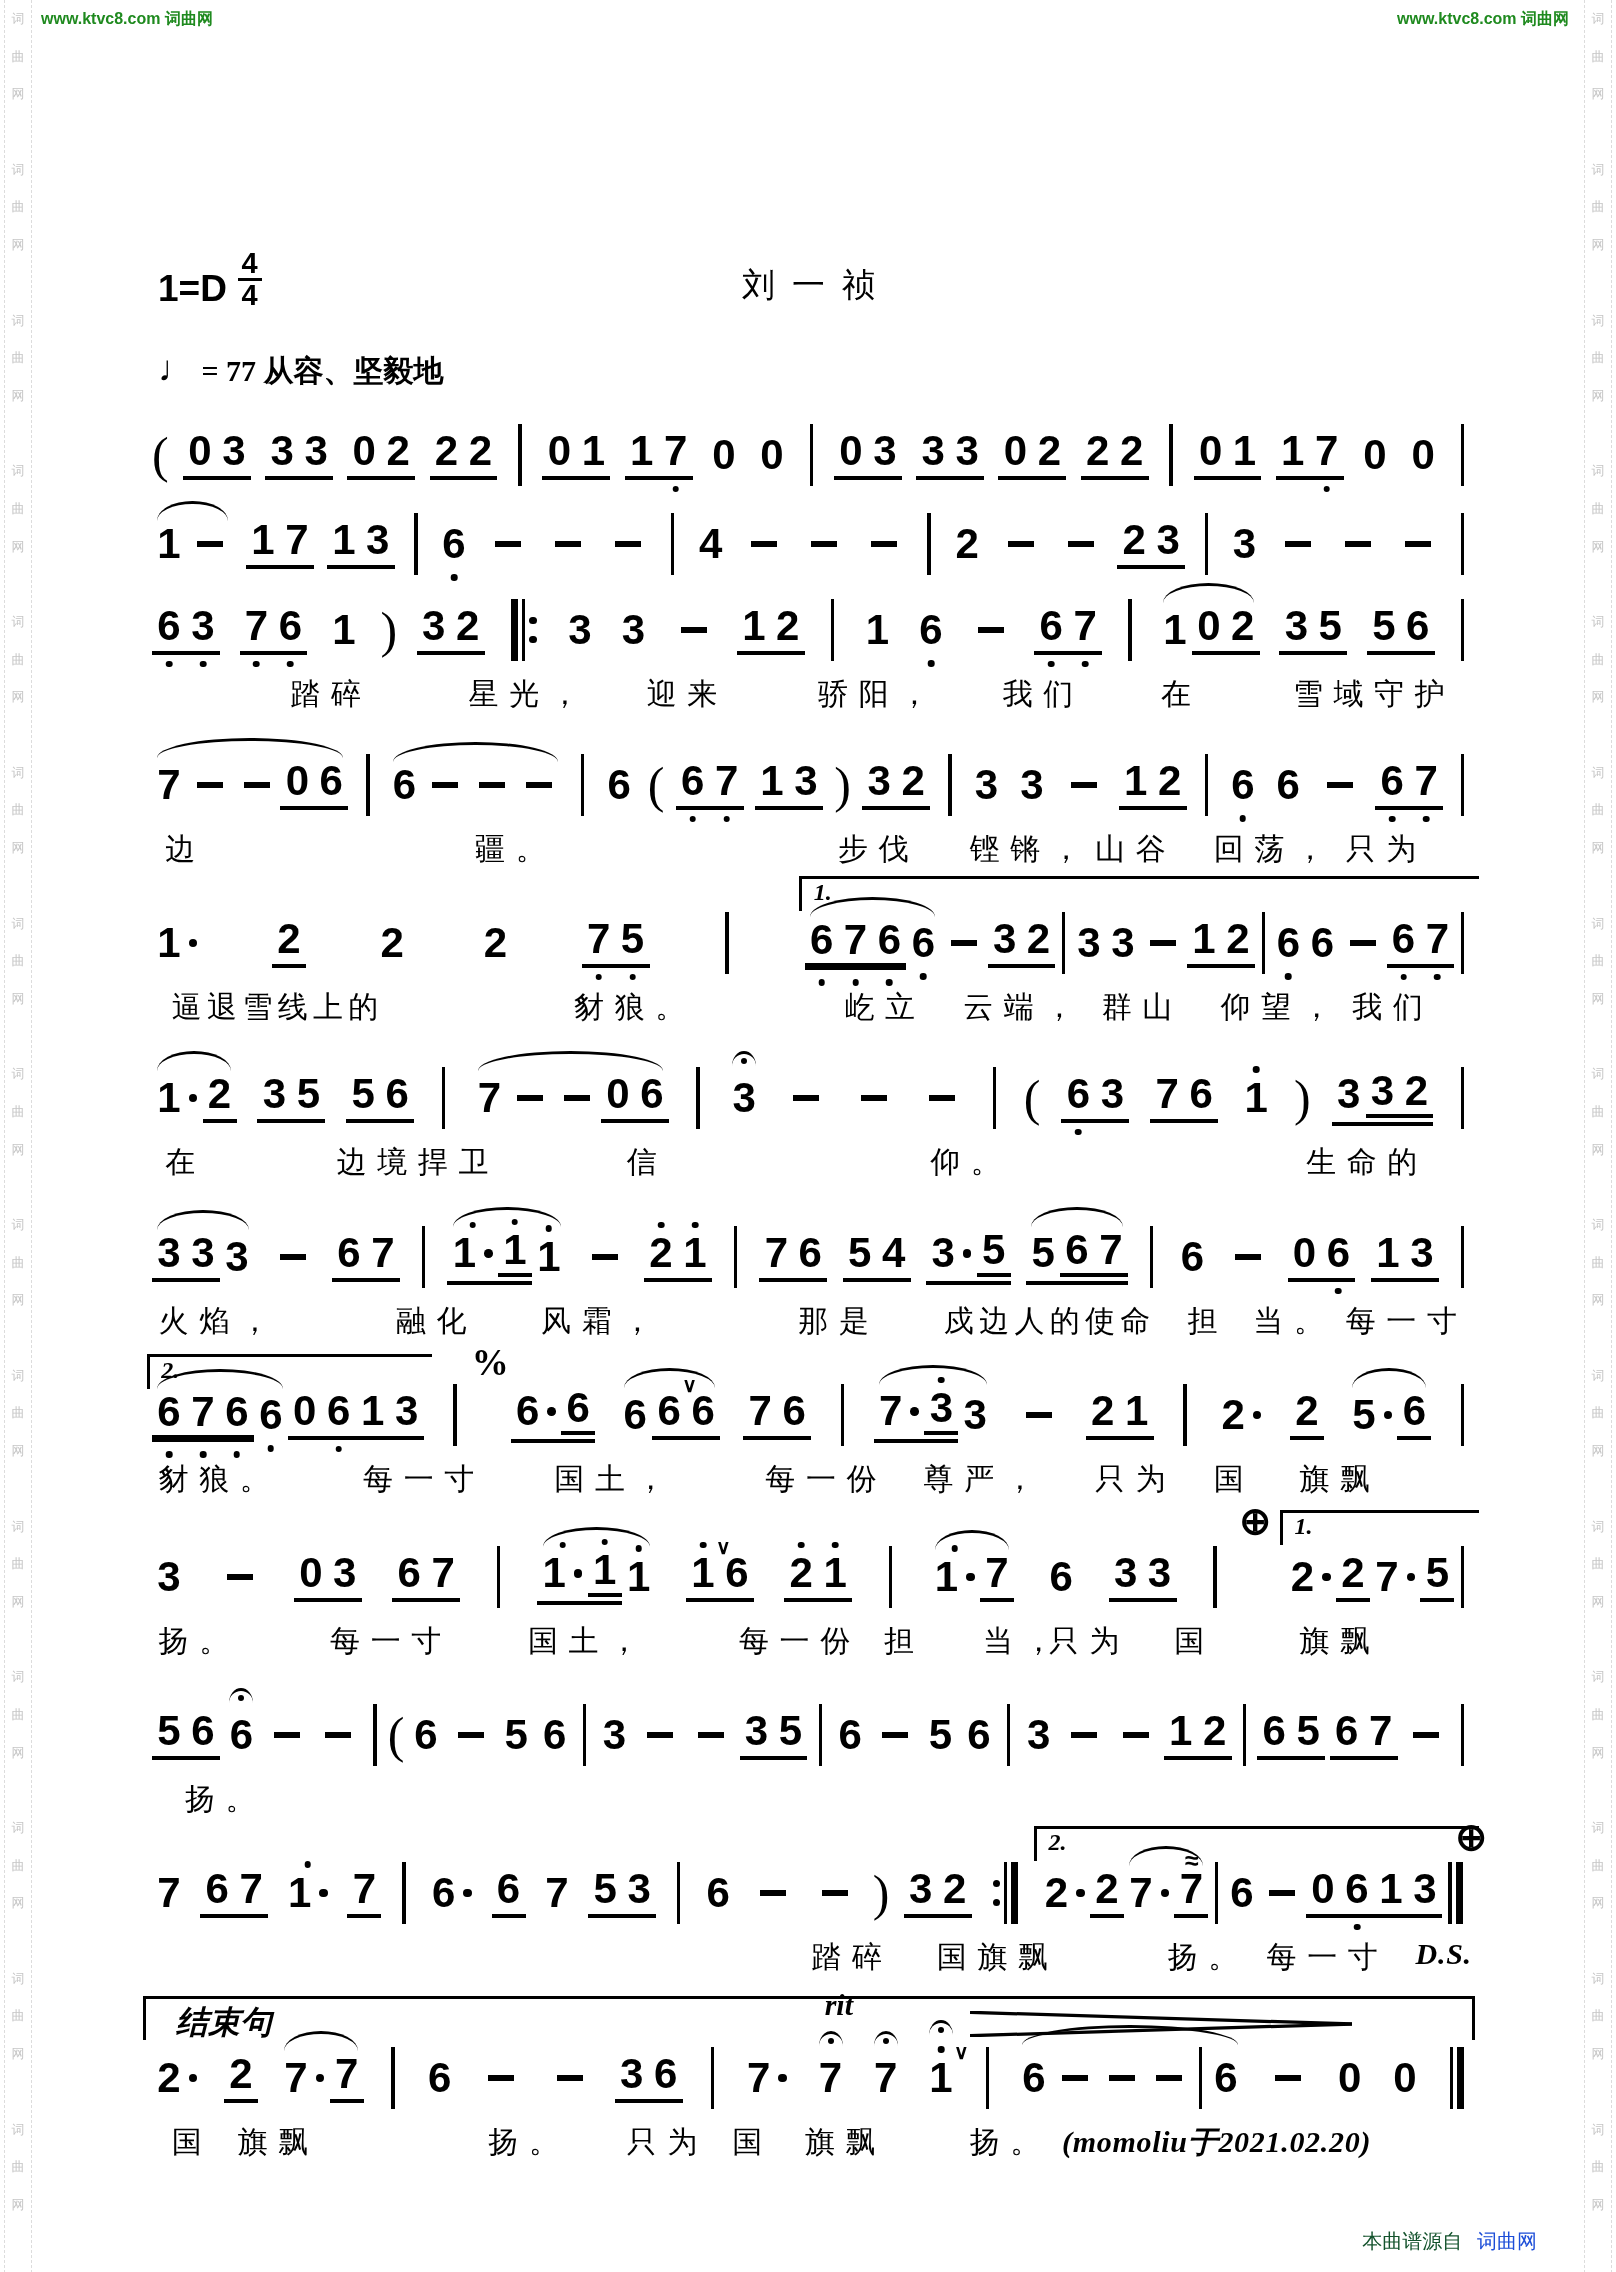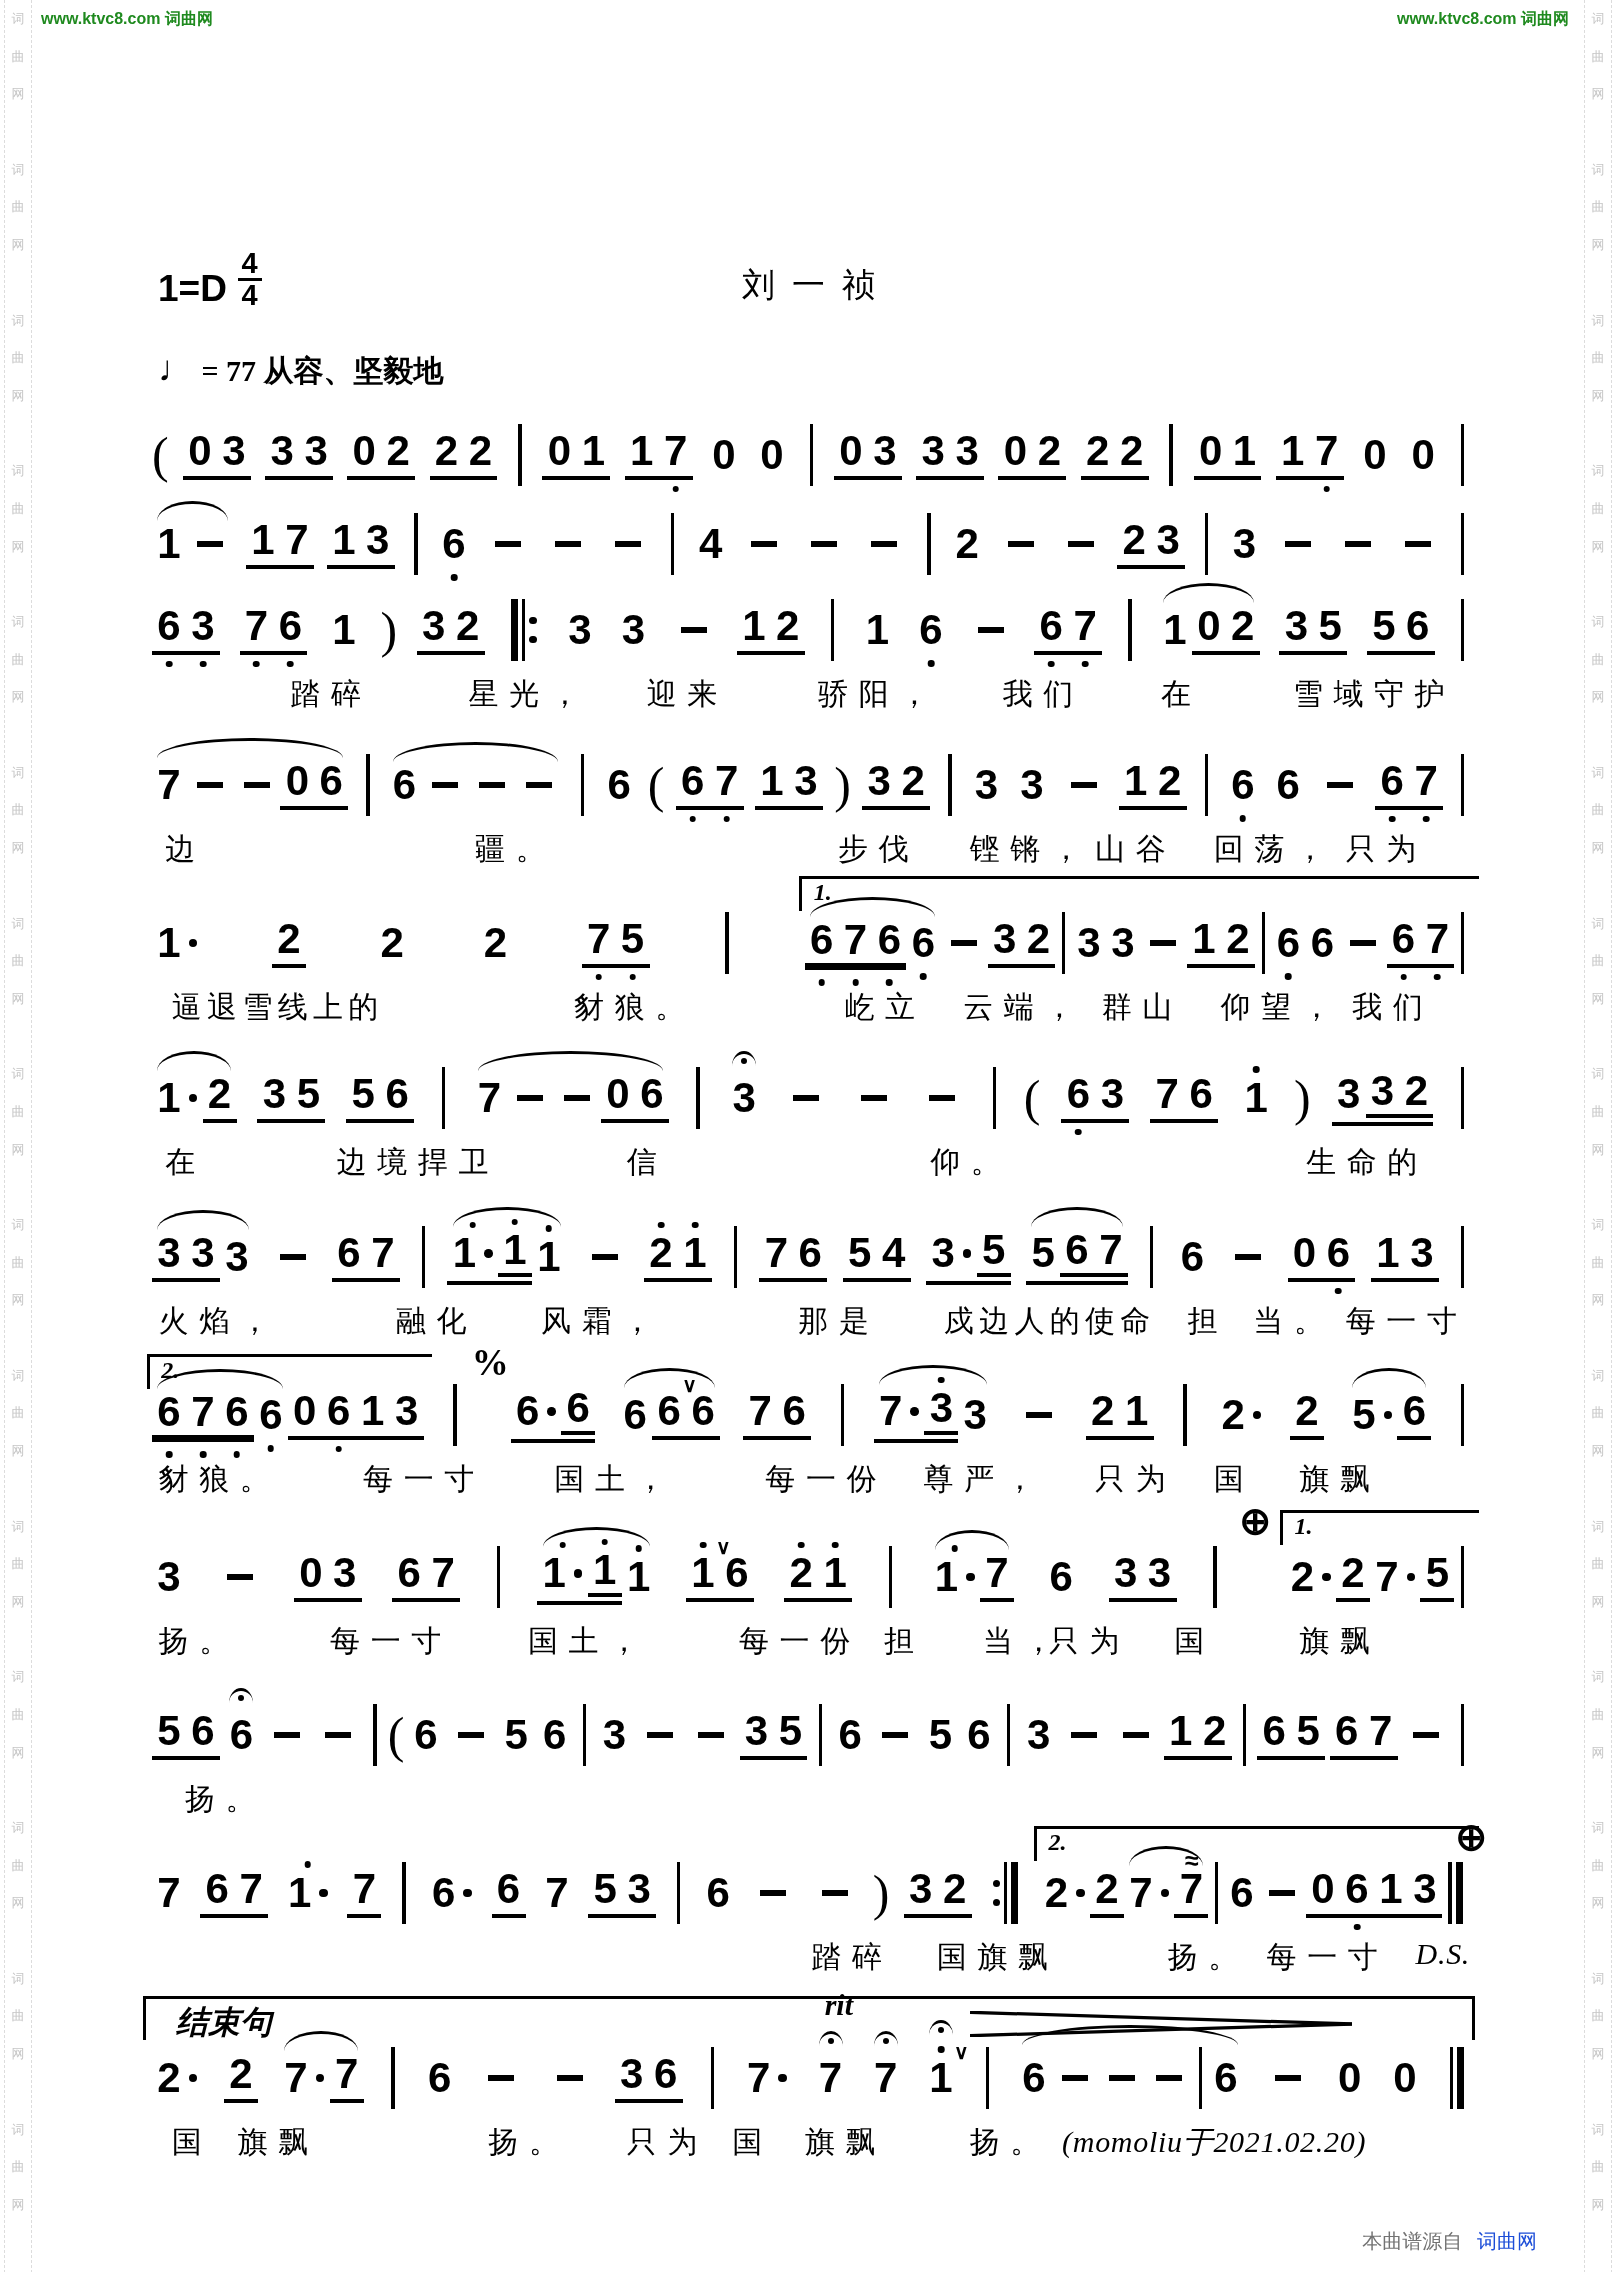--- a/index.html
+++ b/index.html
@@ -9,21 +9,21 @@
   
   .wm-col{position:absolute;top:0;bottom:0;width:26px;color:#c6c6c6;font-size:13px;text-align:center;
           line-height:2.9;border-left:0.7px dashed #dcdcdc;border-right:0.7px dashed #dcdcdc;overflow:hidden;}
   .wm-col.left{left:4px;}
   .wm-col.right{right:4px;}
   .wm-green{position:absolute;top:9.2px;color:#1f8a1f;font-size:16px;font-weight:bold;
             font-family:"Liberation Sans",sans-serif;}
   .wm-green.tl{left:41px;}
   .wm-green.tr{right:47px;}
   .bottom-credit{position:absolute;right:79px;bottom:18.5px;font-size:20px;font-family:"Liberation Sans",sans-serif;}
-  .bottom-credit .pre{color:#737373;}
+  .bottom-credit .pre{color:#14532d;}
   .bottom-credit .site{color:#1d4ed8;font-weight:normal;margin-left:9.2px;margin-top:17px;}
 
   
   .title{position:absolute;top:135px;left:0;width:100%;text-align:center;font-size:54px;font-weight:bold;
          letter-spacing:22.4px;}
   .subtitle{position:absolute;top:263px;left:50%;transform:translateX(-44%);font-size:33px;letter-spacing:17px;}
   .keysig{position:absolute;top:249px;left:158px;font-size:37px;font-weight:bold;
           font-family:"Liberation Sans",sans-serif;display:flex;align-items:flex-end;}
   .meter{display:inline-flex;flex-direction:column;align-items:center;margin-left:10.6px;font-size:29px;line-height:1.0;}
   .meter b{padding:0 4px;}
@@ -32,21 +32,21 @@
   .tempo .gl{font-size:36px;}
   .credits{position:absolute;top:251px;right:144px;text-align:right;font-size:30px;line-height:1.52;}
 
   
   .system{position:absolute;left:152px;width:1319px;}
   .notes{display:flex;align-items:center;justify-content:space-between;height:66px;position:relative;
          font-family:"Liberation Sans",sans-serif;}
   .lyr{position:relative;height:41px;margin-top:10.6px;font-size:30px;}
   .lc{position:absolute;white-space:nowrap;letter-spacing:10.6px;}
   .lc.tight{letter-spacing:5.3px;}
-  .lc.ital{font-style:italic;font-weight:normal;letter-spacing:0.7px;text-align:right;}
+  .lc.ital{font-style:italic;font-weight:bold;letter-spacing:0.7px;text-align:right;}
 
   .n{position:relative;display:inline-flex;align-items:center;margin:0 5.3px;font-weight:bold;}
   .n b.d{font-size:42px;line-height:1;font-weight:bold;}
   .n i{display:block;}
   .hd{position:absolute;top:-10.6px;left:50%;transform:translateX(-50%);width:6.6px;height:6.6px;border-radius:50%;background:#000;}
   .ld{position:absolute;bottom:-16px;left:50%;transform:translateX(-50%);width:6.6px;height:6.6px;border-radius:50%;background:#000;}
   .u1 .ld{bottom:-20px;}
   .u2 .ld{bottom:-25px;}
   .adot{width:8.6px;height:8.6px;border-radius:50%;background:#000;margin-left:8px;}
   .fm{position:absolute;top:-26px;left:50%;transform:translateX(-50%);width:24px;height:12px;

